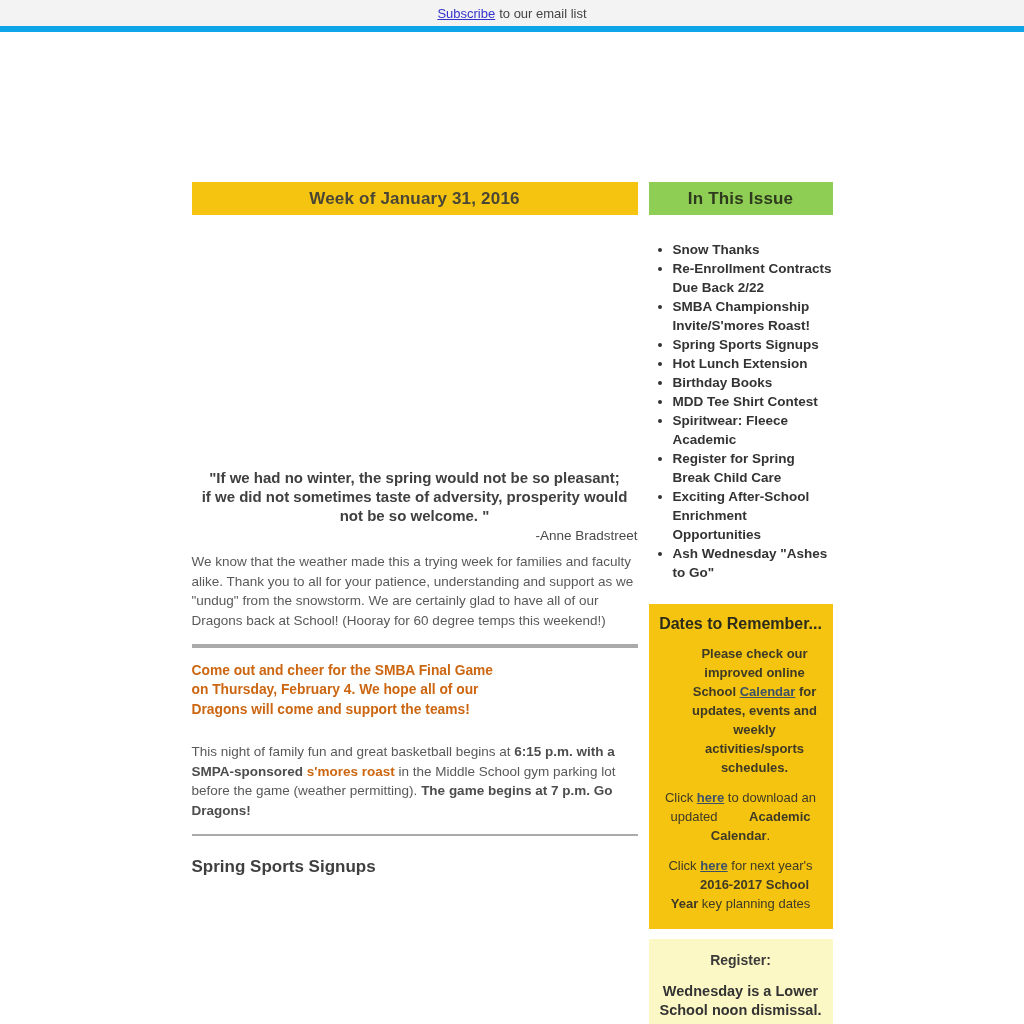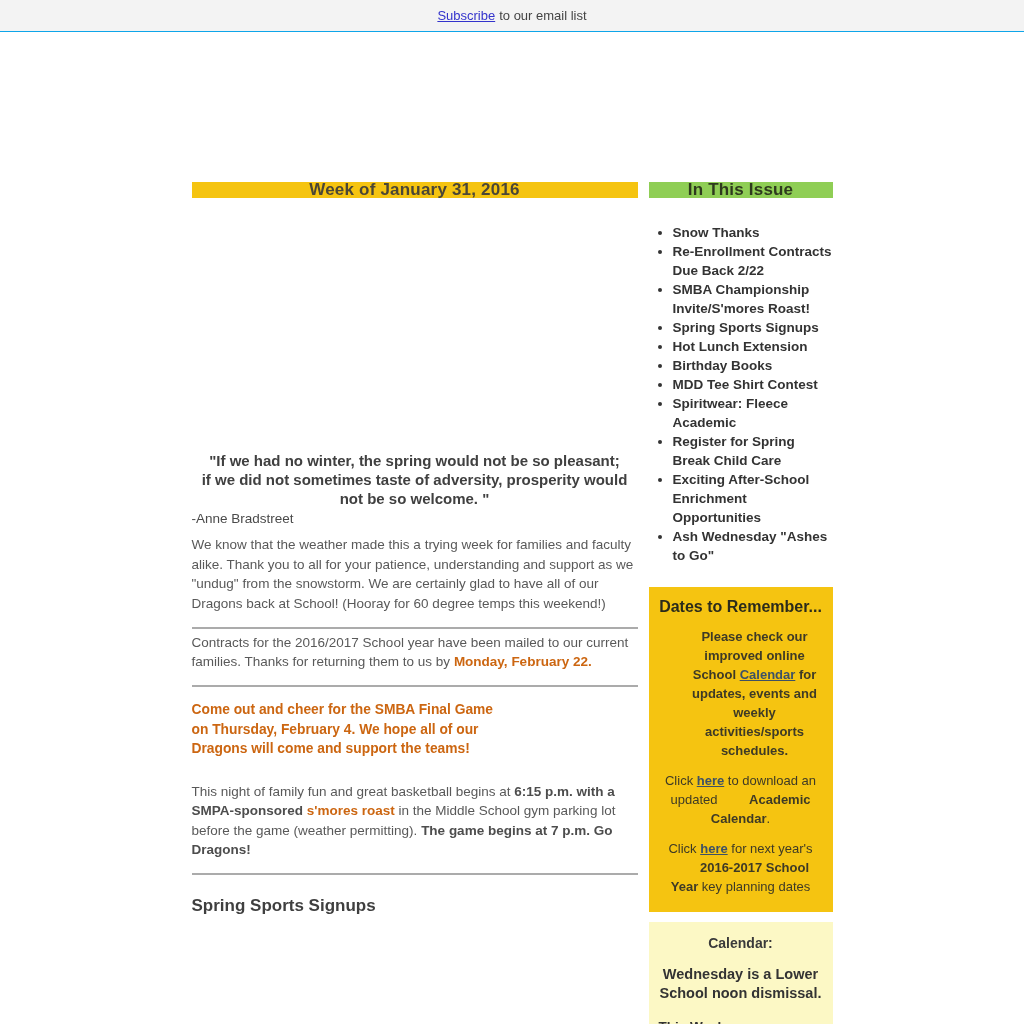--- a/index.html
+++ b/index.html
@@ -5,41 +5,41 @@
   * { box-sizing: border-box; }
   html, body { margin: 0; padding: 0; }
   body {
     width: 1024px; height: 1024px; overflow: hidden;
     background: #ffffff;
     font-family: "Liberation Sans", sans-serif;
     color: #555;
   }
   
   .topbar {
-    height: 32px; background: #f3f3f3; border-bottom: 1px solid #0ea5e9;
+    height: 32px; background: #f3f3f3; border-bottom: 6px solid #0ea5e9;
     display: flex; align-items: center; justify-content: center;
     font-size: 13px; color: #444;
   }
   .topbar a { color: #3333cc; text-decoration: underline; margin-right: 4px; cursor: pointer; }
   .pre-space { height: 150px; }
   .content { width: 641px; margin: 0 auto; }
   .columns { display: flex; gap: 11px; align-items: flex-start; }
   .col-left { width: 446px; }
   .col-right { width: 184px; }
   .col-header {
-    height: 16px; display: flex; align-items: center; justify-content: center;
+    height: 33px; display: flex; align-items: center; justify-content: center;
     font-weight: bold; font-size: 17px; letter-spacing: 0.2px;
   }
   .col-header.yellow { background: #f5c411; color: #4a4636; }
   .col-header.green  { background: #8fce55; color: #2e3a1e; }
 
   
   .image-spacer { height: 253px; }
   .quote { text-align: center; font-weight: bold; font-size: 15px; line-height: 19px; color: #404040; }
-  .quote-author { text-align: left; font-size: 13.5px; color: #4a4a4a; margin-top: 3px; }
+  .quote-author { text-align: right; font-size: 13.5px; color: #4a4a4a; margin-top: 3px; }
   .para { font-size: 13.5px; line-height: 19.5px; color: #595959; }
   .intro { margin-top: 9px; }
   hr.rule { border: none; border-top: 2px solid #ababab; margin: 0; }
   .rule1 { margin-top: 28px; }
   .rule2 { margin-top: 23px; }
   .rule3 { margin-top: 24px; }
   .sec-heading { font-weight: bold; color: #3f3f3f; margin: 0; }
   .h-reenroll { font-size: 16.5px; margin-top: 18px; }
   .h-smba     { font-size: 17px;   margin-top: 20px; }
   .h-spring   { font-size: 17px;   margin-top: 21px; }
@@ -91,21 +91,20 @@
         <div>"If we had no winter, the spring would not be so pleasant;</div>
         <div>if we did not sometimes taste of adversity, prosperity would</div>
         <div>not be so welcome. "</div>
       </div>
       <div class="quote-author">-Anne Bradstreet</div>
 
       <p class="para intro">We know that the weather made this a trying week for families and faculty alike. Thank you to all for your patience, understanding and support as we "undug" from the snowstorm.  We are certainly glad to have all of our Dragons back at School! (Hooray for 60 degree temps this weekend!)</p>
 
       <hr class="rule rule1">
 
-      <p class="para reenroll-para"><span>Contracts for the 2016/2017 School year have been mailed to our current families. Thanks for returning them to us by </span><span class="orange">Monday, February 22.</span></p>
 
       <hr class="rule rule2">
 
       <div class="para promo orange">
         <div>Come out and cheer for the SMBA Final Game</div>
         <div>on Thursday, February 4. We hope all of our</div>
         <div>Dragons will come and support the teams!</div>
       </div>
       <p class="para smba-para"><span>This night of family fun and great basketball begins at </span><span class="bold-dark">6:15 p.m. with a SMPA-sponsored </span><span class="orange">s'mores roast</span><span> in the Middle School gym parking lot before the game (weather permitting).  </span><span class="bold-dark">The game begins at 7 p.m. Go Dragons!</span></p>
 
@@ -132,21 +131,21 @@
       </ul>
 
       <div class="dates-box">
         <div class="box-heading">Dates to Remember...</div>
         <p class="all-bold"><span>Please check our improved online School </span><a>Calendar</a><span> for updates, events and weekly activities/sports schedules.</span></p>
         <p><span>Click </span><a>here</a><span> to download an updated </span><span class="all-bold">Academic Calendar</span><span>.</span></p>
         <p><span>Click </span><a>here</a><span> for next year's </span><span class="all-bold">2016-2017 School Year</span><span> key planning dates</span></p>
       </div>
 
       <div class="reminder-box">
-        <div class="r-heading">Calendar:</div>
+        <div class="r-heading">Register:</div>
         <div class="r-line">Wednesday is a Lower School noon dismissal.</div>
         <div class="r-week"><span class="u">This Week</span><span>:</span></div>
 
       </div>
     </div>
 
   </div>
 </div>
 
 </body></html>

